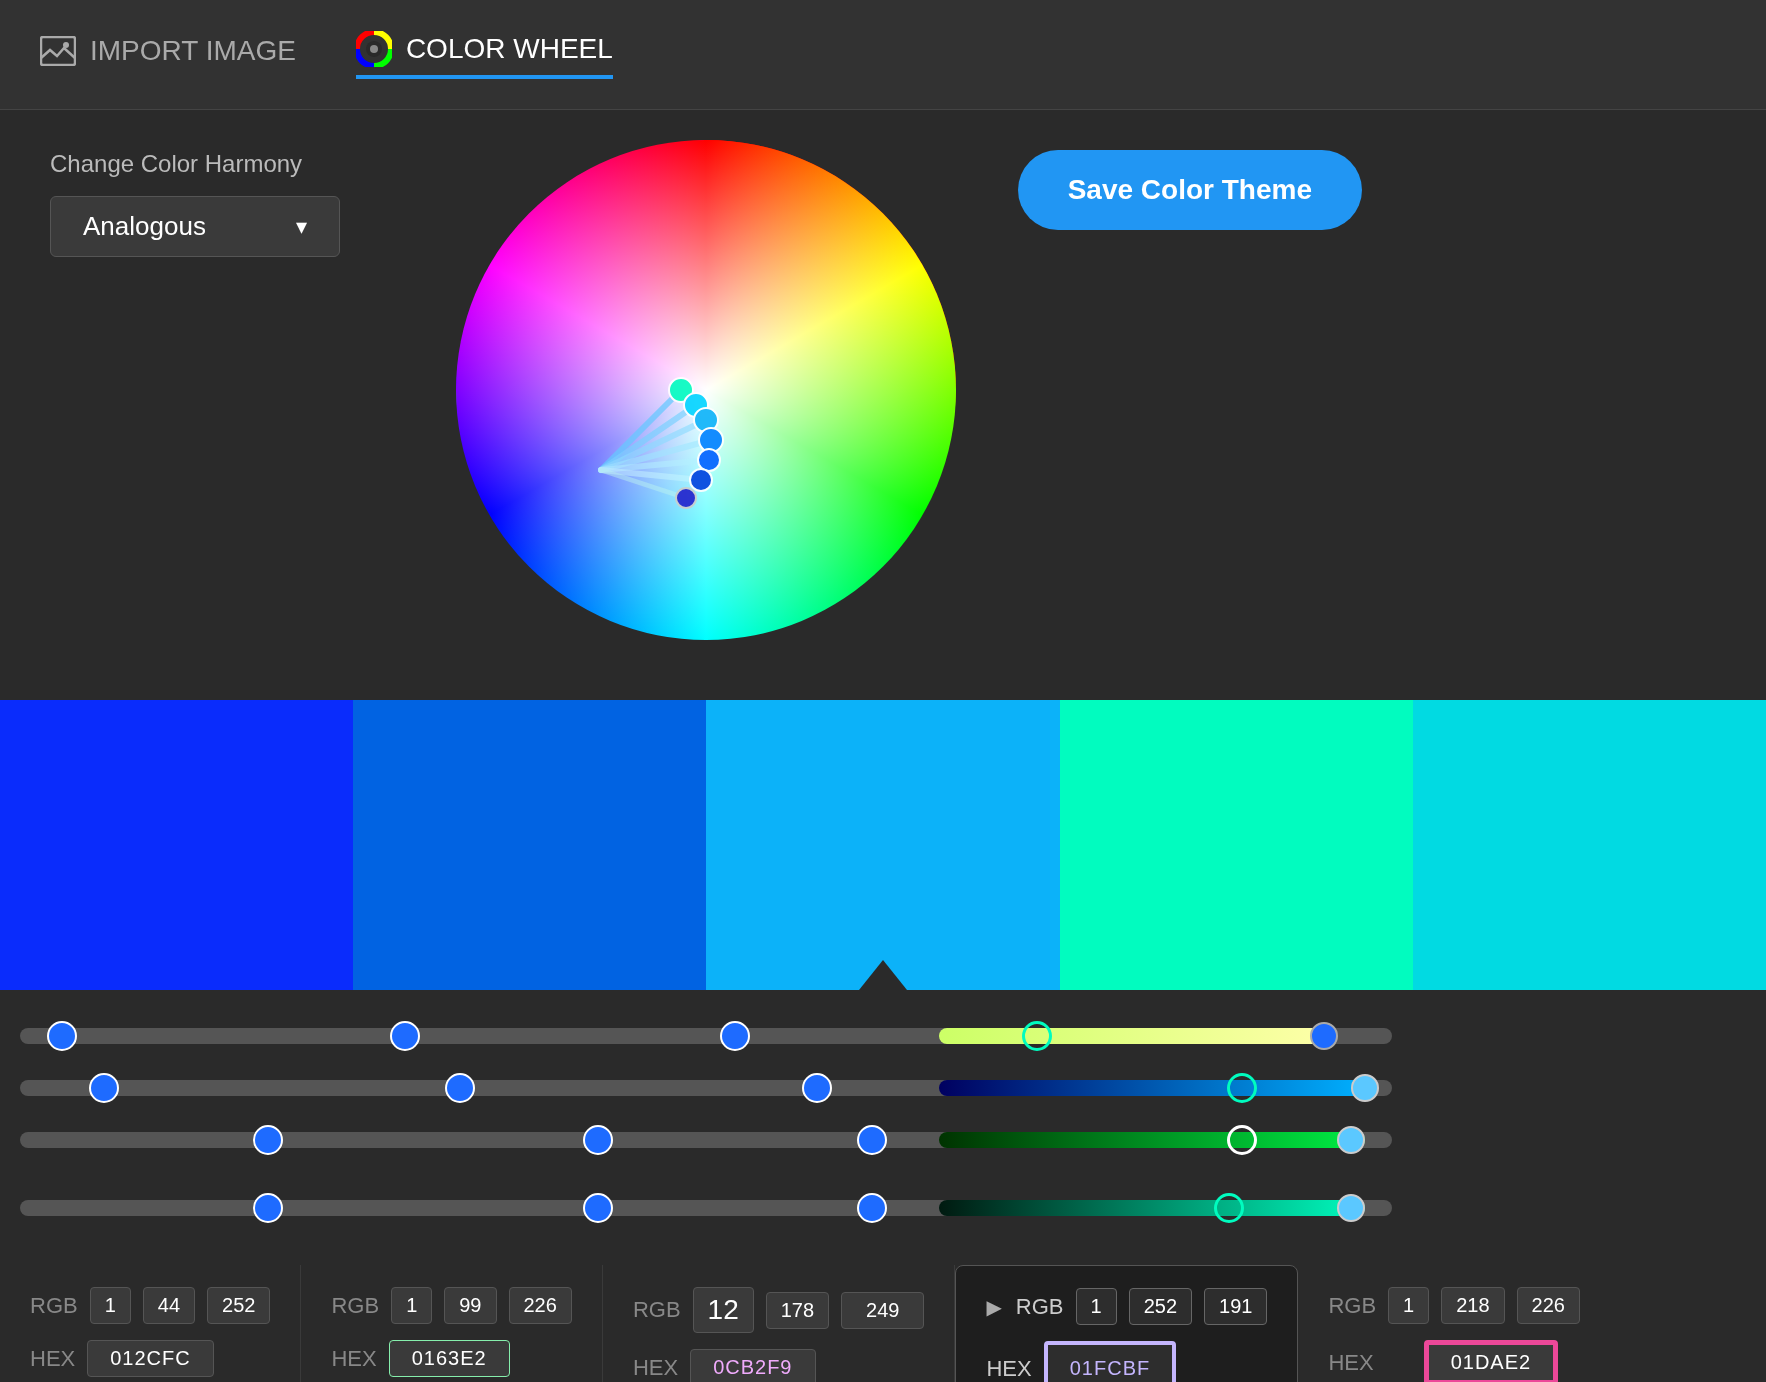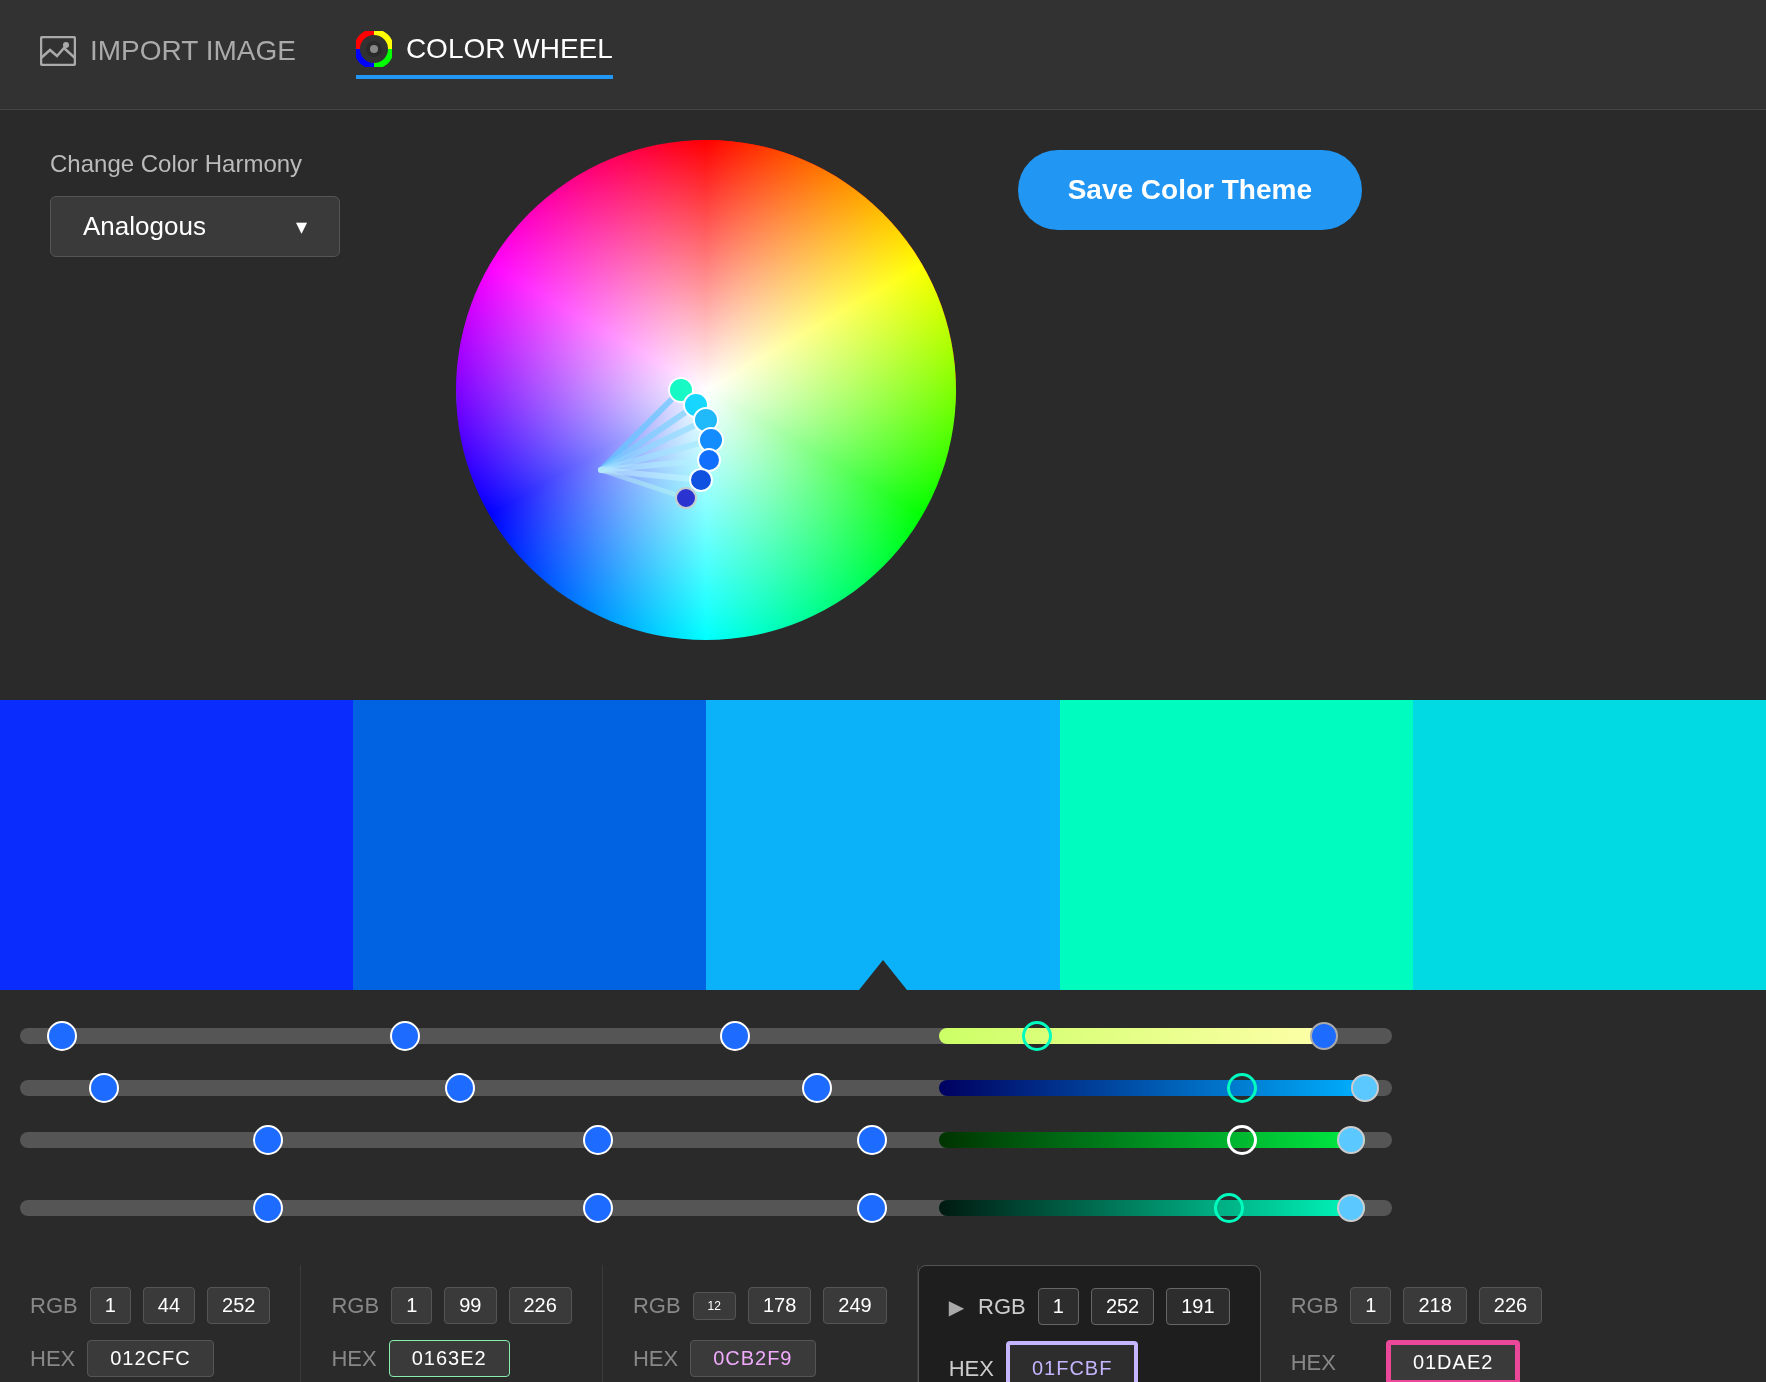--- a/index.html
+++ b/index.html
@@ -318,23 +318,23 @@
       </div>
       <div style="display:flex;align-items:center;gap:12px;">
         <span style="font-size:22px;color:#888;">HEX</span>
         <span style="background:#3a3a3a;border:1px solid #86efac;border-radius:4px;padding:6px 22px;font-size:20px;color:#fff;letter-spacing:1px;">0163E2</span>
       </div>
     </div>
 
     <div style="flex:1; padding:22px 30px 20px 30px; border-right:1px solid #3a3a3a;">
       <div style="display:flex;align-items:center;gap:12px;margin-bottom:16px;">
         <span style="font-size:22px;color:#888;">RGB</span>
-        <span style="background:#3a3a3a;border:1px solid #555;border-radius:4px;padding:6px 14px;font-size:12px;color:#fff;">12</span>
+        <span style="background:#3a3a3a;border:1px solid #555;border-radius:4px;padding:6px 14px;font-size:28px;color:#fff;">12</span>
         <span style="background:#3a3a3a;border:1px solid #555;border-radius:4px;padding:6px 14px;font-size:20px;color:#fff;">178</span>
-        <span style="background:#3a3a3a;border:1px solid #555;border-radius:4px;padding:6px 14px;font-size:20px;color:#fff;">249</span>
+        <span style="background:#3a3a3a;border:1px solid #555;border-radius:4px;padding:6px 24px;font-size:20px;color:#fff;">249</span>
       </div>
       <div style="display:flex;align-items:center;gap:12px;">
         <span style="font-size:22px;color:#888;">HEX</span>
         <span style="background:#3a3a3a;border:1px solid #555;border-radius:4px;padding:6px 22px;font-size:20px;color:#f0abfc;letter-spacing:1px;">0CB2F9</span>
       </div>
     </div>
 
     <div style="flex:1; padding:22px 30px 20px 30px; background:#1e1e1e; border:1px solid #555; border-radius:8px; position:relative;">
       <div style="display:flex;align-items:center;gap:12px;margin-bottom:16px;">
         <span style="color:#aaa;font-size:20px;margin-right:2px;">▶</span>

